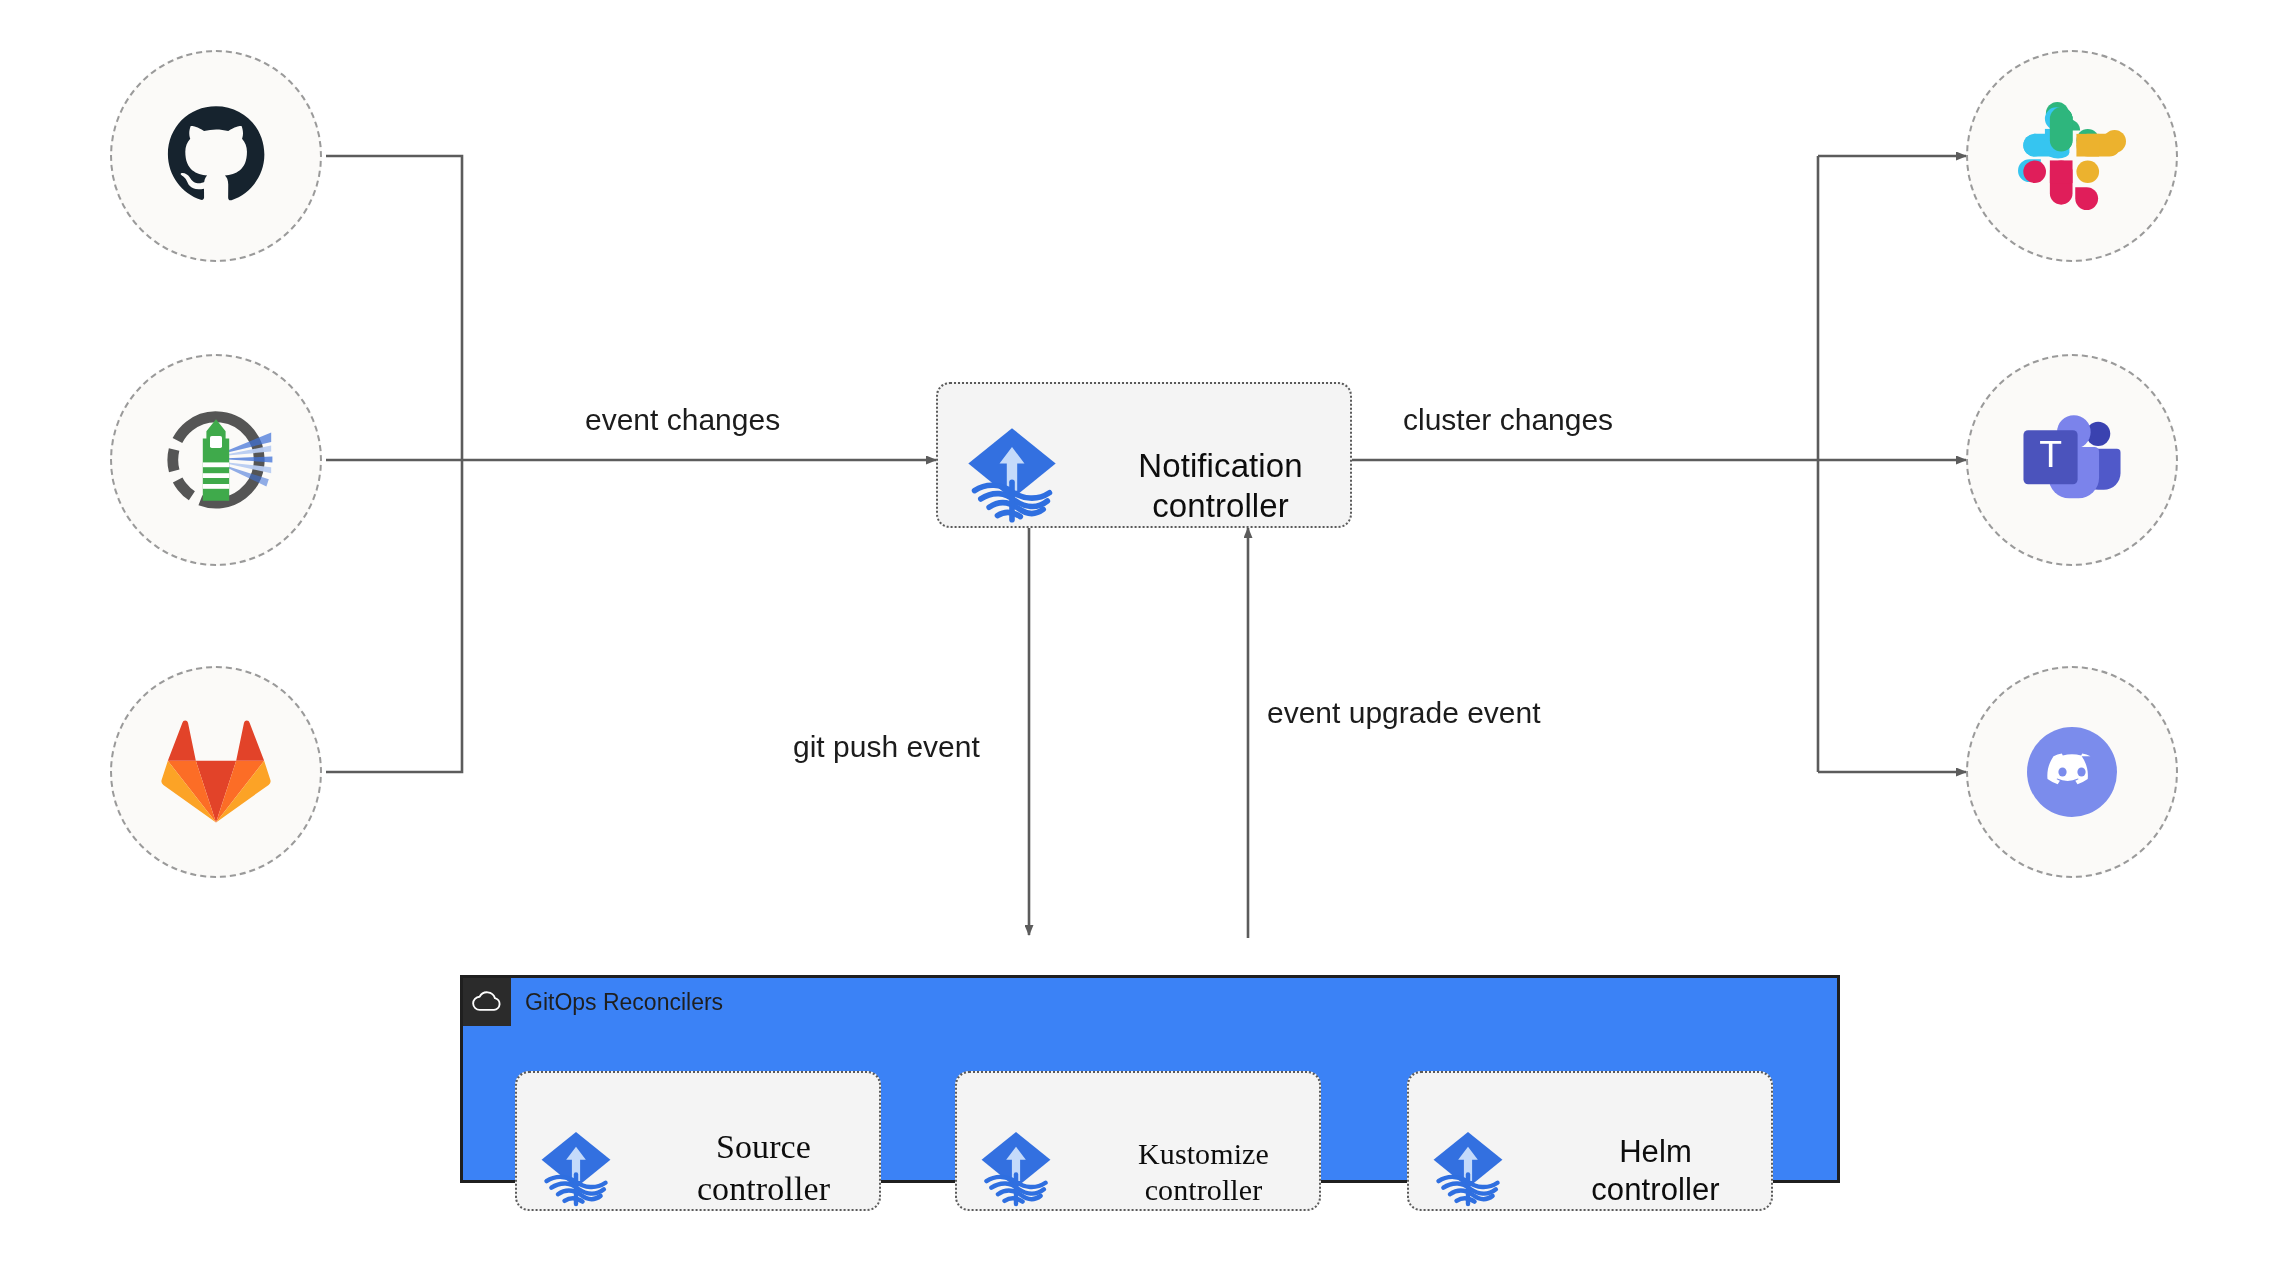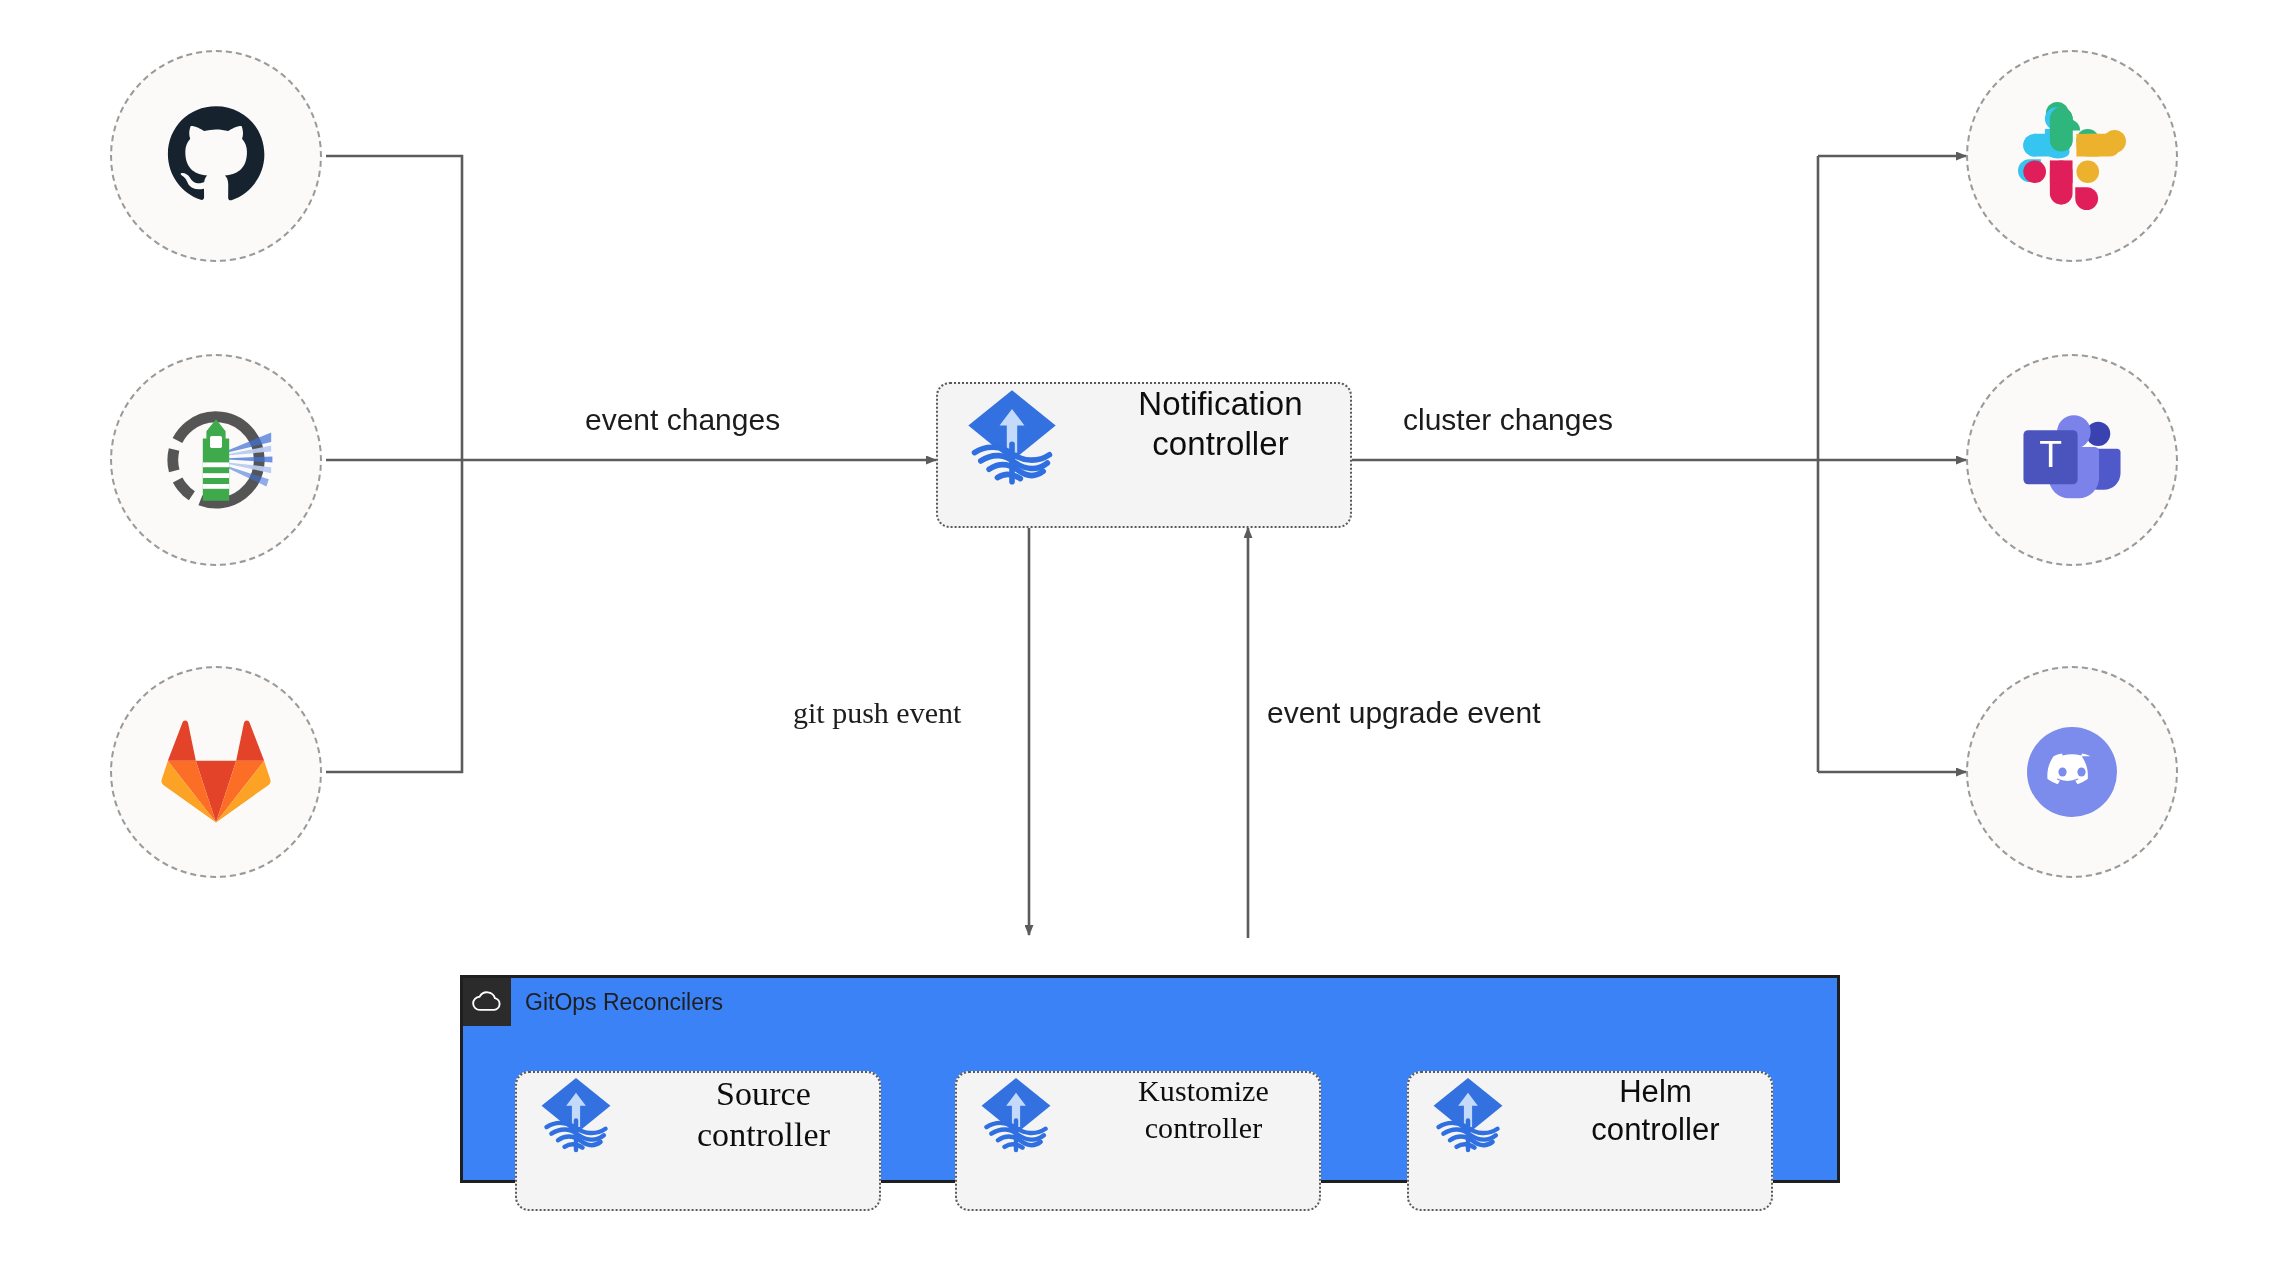--- a/index.html
+++ b/index.html
@@ -43,21 +43,21 @@
 
   
   .ctrl-card {
     position: absolute;
     box-sizing: border-box;
     border: 2px dotted #5a5a5a;
     border-radius: 14px;
     background: #f4f4f4;
     display: flex;
     flex-direction: row;
-    align-items: flex-start;
+    align-items: flex-end;
     justify-content: flex-start;
     gap: 45px;
   }
   .ctrl-icon {
     flex: 0 0 auto;
     display: flex;
     align-items: center;
     justify-content: center;
   }
   .ctrl-label {
@@ -330,17 +330,17 @@
       </span>
       <span class="ctrl-label" style="font-size:31px;">Helm
 controller</span>
     </div>
   </div>
 
   <div class="edge-label" style="left:576px; top:400px;">event changes</div>
 
   <div class="edge-label" style="left:1394px; top:400px;">cluster changes</div>
 
-  <div class="edge-label" style="left:784px; top:693px;font-family:Liberation Serif, serif;">git push event</div>
+  <div class="edge-label" style="left:784px; top:727px;">git push event</div>
 
   <div class="edge-label" style="left:1258px; top:693px;">event upgrade event</div>
 
 </div>
 
 </body></html>

